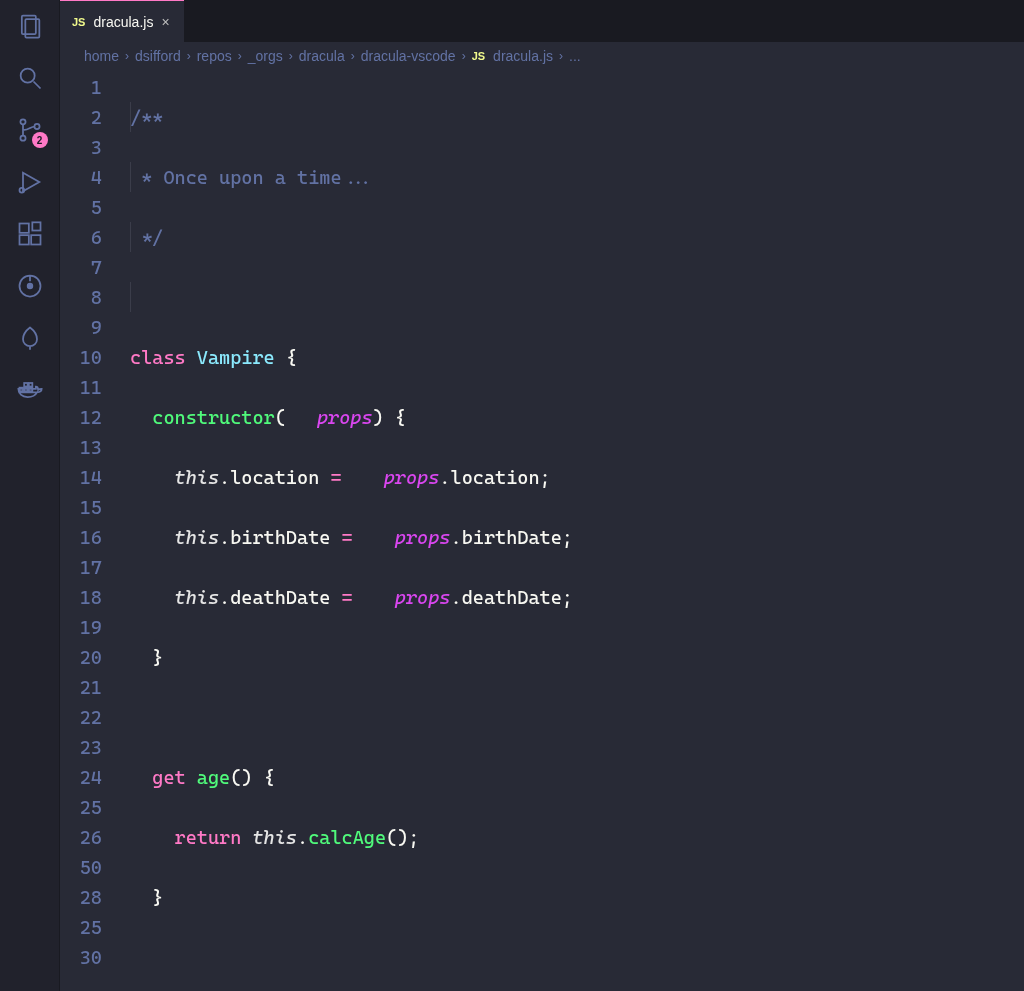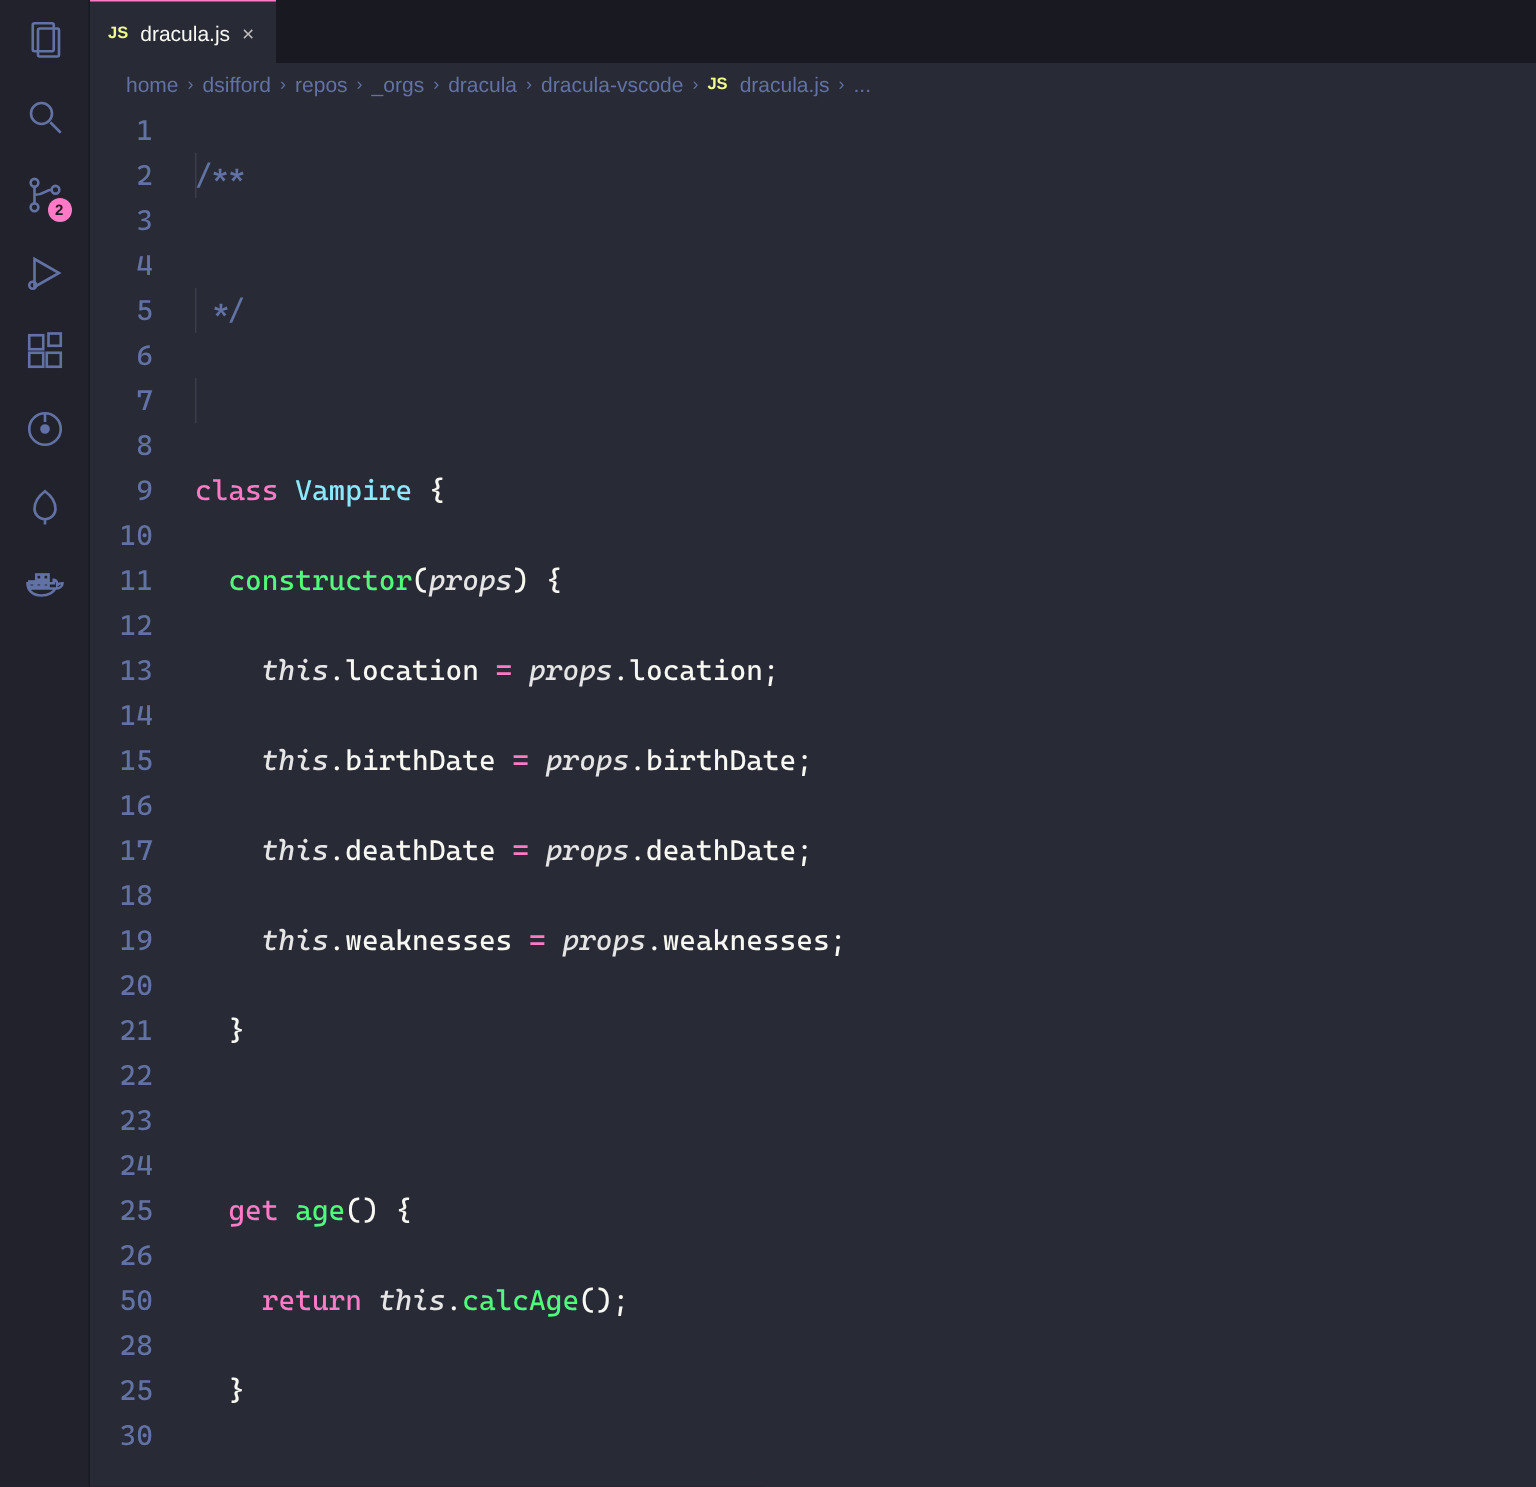--- a/index.html
+++ b/index.html
@@ -129,21 +129,21 @@
     bottom: 0;
     border-left: 1px solid #3b3d4a;
     pointer-events: none;
   }
 
   
   .cmt    { color: #6272a4; }
   .kw     { color: #ff79c6; }
   .cls    { color: #8be9fd; }
   .fn     { color: #50fa7b; }
-  .prm-i  { color: #e5e5e5; font-style: italic; }
+  .prm-i  { color: #d946ef; font-style: italic; margin-left: 31px; }
   .this-i { color: #e5e5e5; font-style: italic; }
   .prop   { color: #f8f8f2; }
   .punc   { color: #f8f8f2; }
   .op     { color: #ff79c6; }
 </style>
 </head>
 <body>
 
 <div class="activity-bar">
   <div class="activity-item">
@@ -262,29 +262,28 @@
         <div>24</div>
         <div>25</div>
       <div>26</div>
         <div>50</div>
         <div>28</div>
         <div>25</div>
         <div>30</div>
     </div>
     <div class="code">
 <span class="code-line"><span class="ig"></span><span class="cmt">/**</span></span>
-<span class="code-line"><span class="ig"></span></span>
+<span class="code-line"><span class="ig"></span><span class="cmt"> * Once upon a time...</span></span>
 <span class="code-line"><span class="ig"></span><span class="cmt"> */</span></span>
 <span class="code-line"><span class="ig"></span> </span>
 <span class="code-line"><span class="kw">class</span><span> </span><span class="cls">Vampire</span><span> </span><span class="punc">{</span></span>
 <span class="code-line">  <span class="fn">constructor</span><span class="punc">(</span><span class="prm-i">props</span><span class="punc">)</span><span> </span><span class="punc">{</span></span>
 <span class="code-line">    <span class="this-i">this</span><span class="punc">.</span><span class="prop">location</span><span> </span><span class="op">=</span><span> </span><span class="prm-i">props</span><span class="punc">.</span><span class="prop">location</span><span class="punc">;</span></span>
 <span class="code-line">    <span class="this-i">this</span><span class="punc">.</span><span class="prop">birthDate</span><span> </span><span class="op">=</span><span> </span><span class="prm-i">props</span><span class="punc">.</span><span class="prop">birthDate</span><span class="punc">;</span></span>
 <span class="code-line">    <span class="this-i">this</span><span class="punc">.</span><span class="prop">deathDate</span><span> </span><span class="op">=</span><span> </span><span class="prm-i">props</span><span class="punc">.</span><span class="prop">deathDate</span><span class="punc">;</span></span>
-<span class="code-line">    <span class="this-i">this</span><span class="punc">.</span><span class="prop">weaknesses</span><span> </span><span class="op">=</span><span> </span><span class="prm-i">props</span><span class="punc">.</span><span class="prop">weaknesses</span><span class="punc">;</span></span>
 <span class="code-line">  <span class="punc">}</span></span>
 <span class="code-line"> </span>
 <span class="code-line">  <span class="kw">get</span><span> </span><span class="fn">age</span><span class="punc">(</span><span class="punc">)</span><span> </span><span class="punc">{</span></span>
 <span class="code-line">    <span class="kw">return</span><span> </span><span class="this-i">this</span><span class="punc">.</span><span class="fn">calcAge</span><span class="punc">(</span><span class="punc">)</span><span class="punc">;</span></span>
 <span class="code-line">  <span class="punc">}</span></span>
 
 
 
 
 

